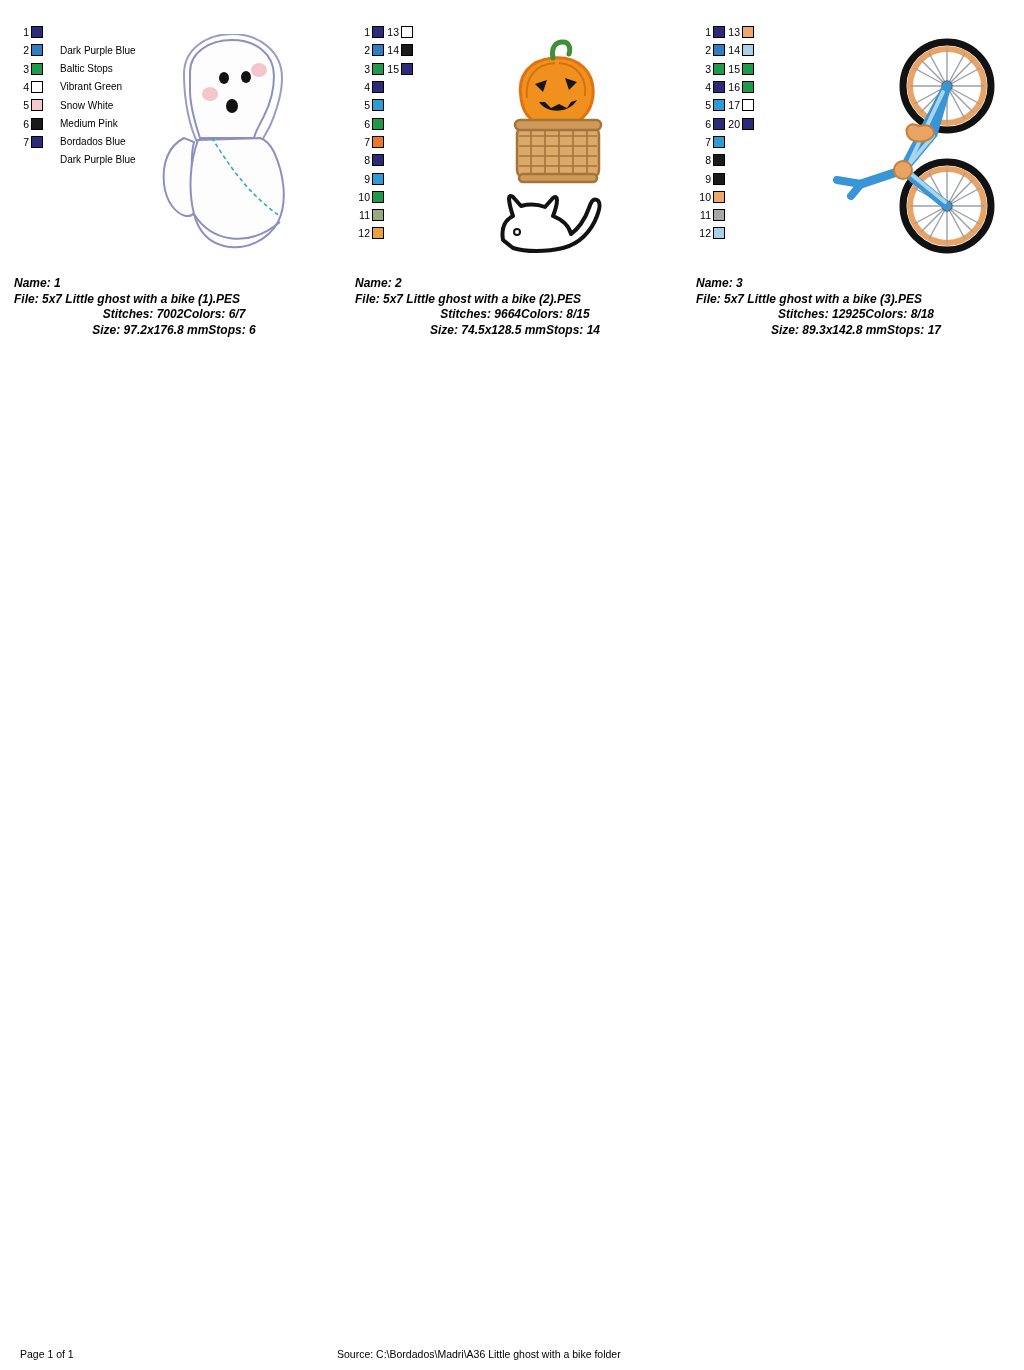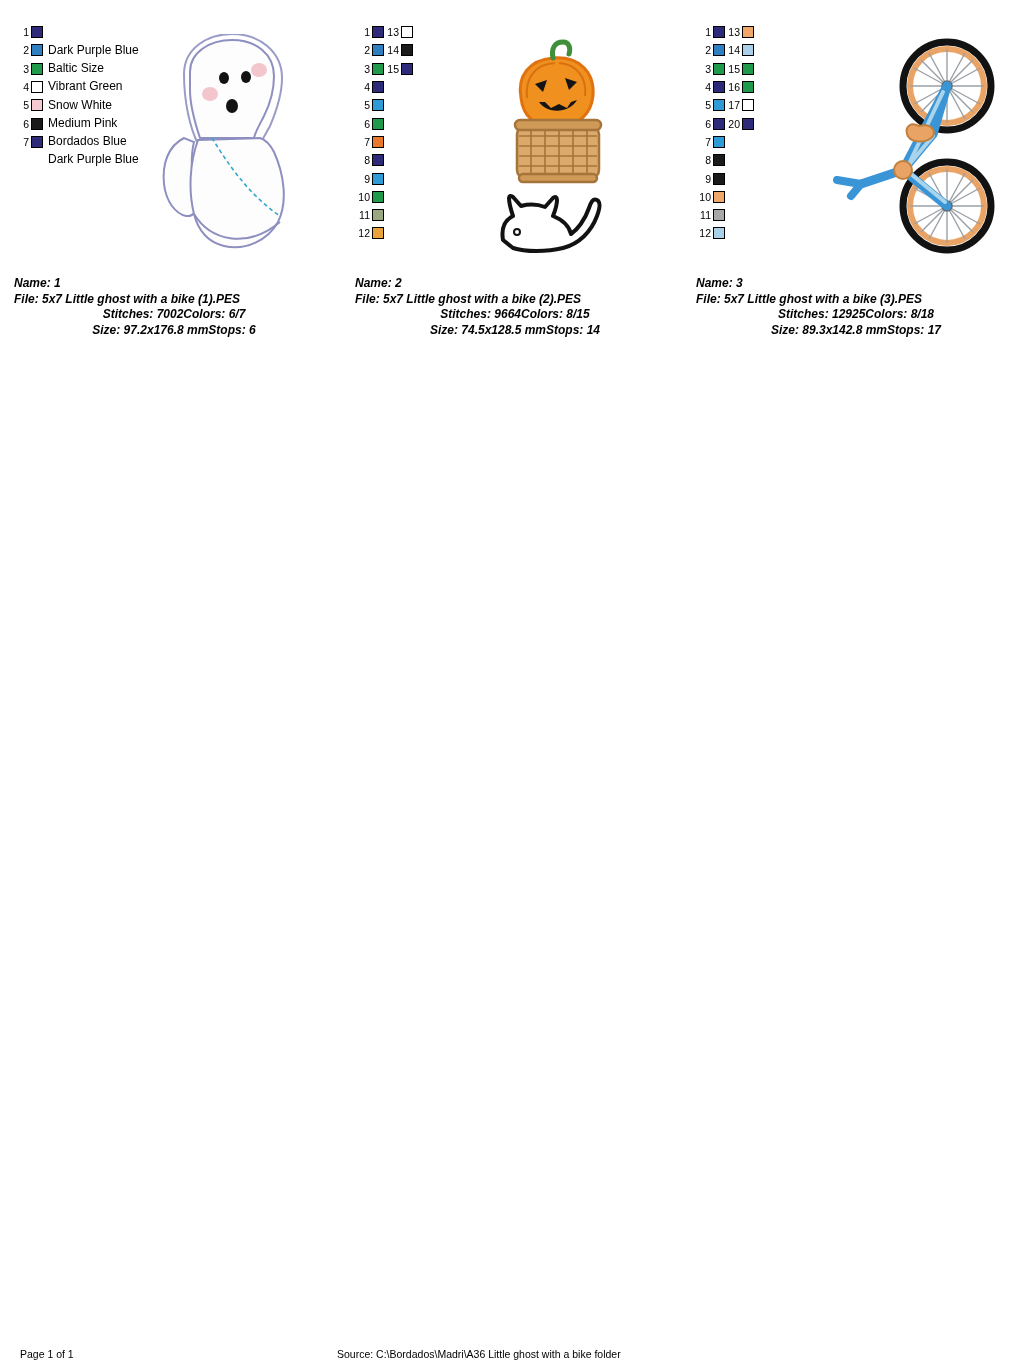--- a/index.html
+++ b/index.html
@@ -60,23 +60,23 @@
     color: #000;
   }
   .swatch {
     width: 12px;
     height: 12px;
     border: 1px solid #000;
     box-sizing: border-box;
     flex: 0 0 auto;
   }
   .legend-name {
-    font-size: 12px;
+    font-size: 10px;
     line-height: 9px;
-    padding-left: 5px;
+    padding-left: 17px;
     white-space: nowrap;
     color: #000;
     margin-top: 36px;
   }
   .art {
     position: absolute;
     width: 200px;
     height: 230px;
   }
   .art-1 { left: 128px; top: 16px; }
@@ -125,21 +125,21 @@
       <div class="legend">
         <div class="legend-col">
           <div class="legend-row">
             <span class="legend-num">1</span>
             <span class="swatch" style="background:#2d2a7a"></span>
             <span class="legend-name">Dark Purple Blue</span>
           </div>
           <div class="legend-row">
             <span class="legend-num">2</span>
             <span class="swatch" style="background:#2e7fc1"></span>
-            <span class="legend-name">Baltic Size</span>
+            <span class="legend-name">Baltic Stops</span>
           </div>
           <div class="legend-row">
             <span class="legend-num">3</span>
             <span class="swatch" style="background:#1f9a4a"></span>
             <span class="legend-name">Vibrant Green</span>
           </div>
           <div class="legend-row">
             <span class="legend-num">4</span>
             <span class="swatch" style="background:#ffffff"></span>
             <span class="legend-name">Snow White</span>

